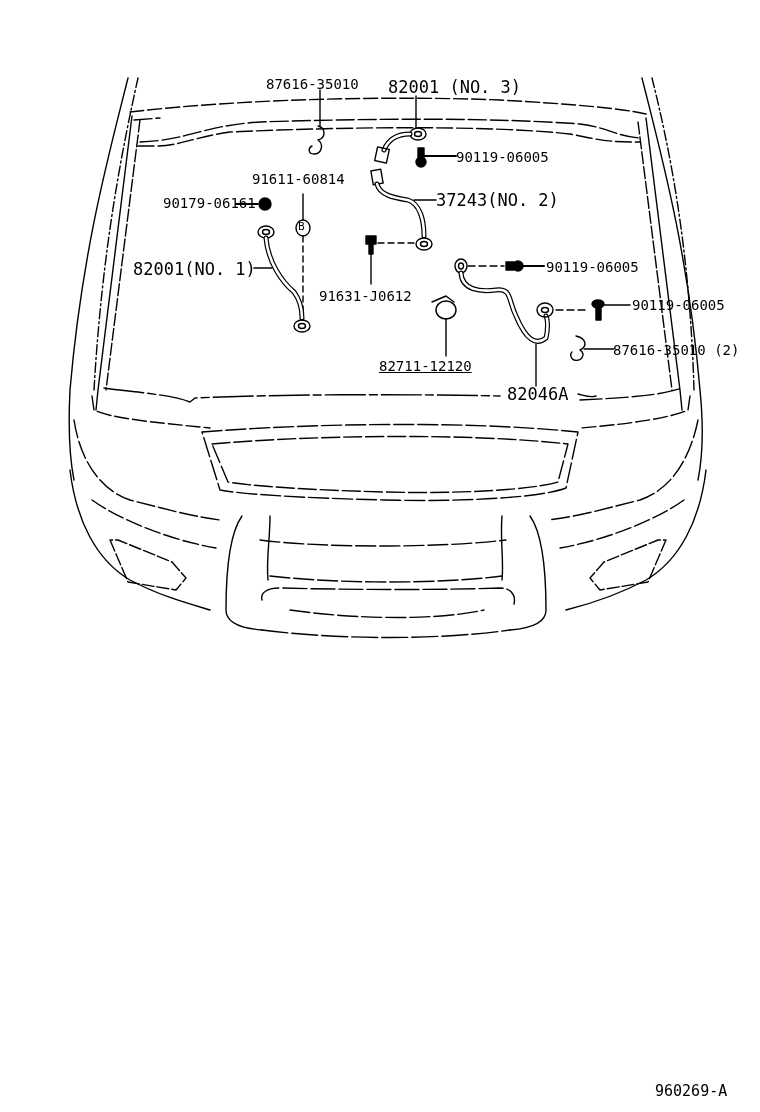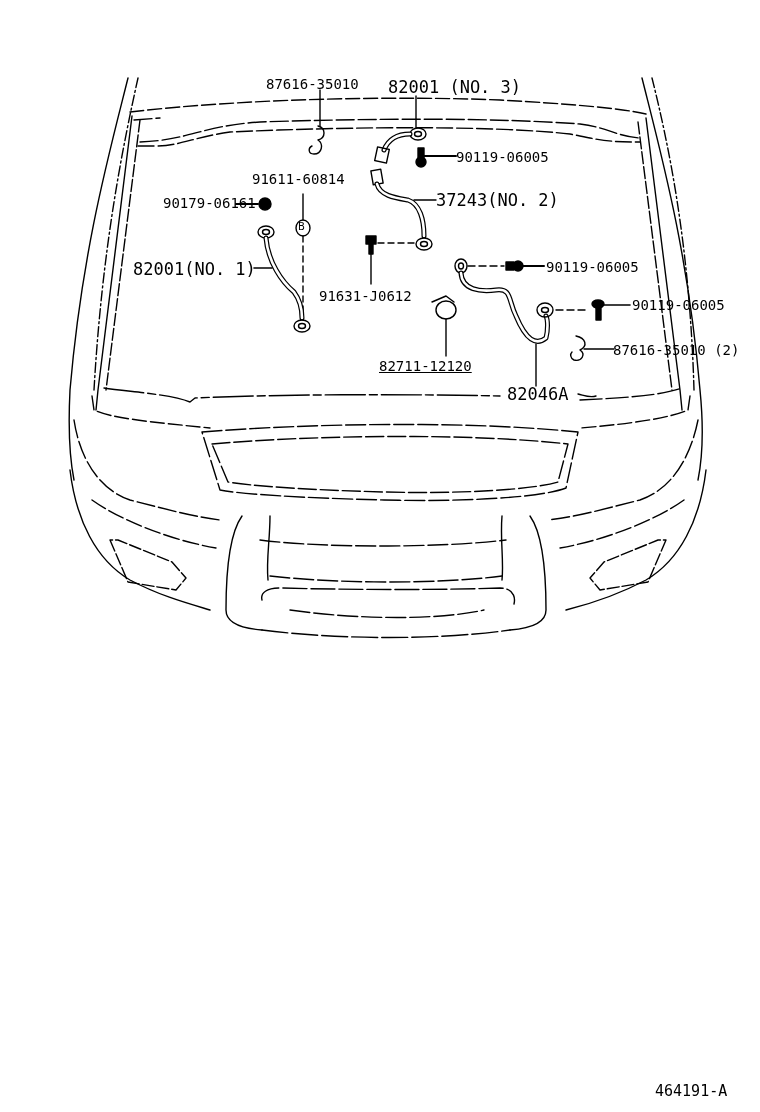--- a/index.html
+++ b/index.html
@@ -185,14 +185,14 @@
   <div class="lbl lg" style="left:133px; top:261px;text-align:center;">82001(NO. 1)</div>
   <div class="lbl sm" style="left:319px; top:289px;">91631-J0612</div>
   <div class="lbl sm" style="left:546px; top:260px;">90119-06005</div>
   <div class="lbl sm" style="left:632px; top:298px;">90119-06005</div>
   <div class="lbl sm" style="left:379px; top:359px;text-decoration:underline;">82711-12120</div>
   <div class="lbl sm" style="left:613px; top:343px;text-align:center;">87616-35010 (2)</div>
   <div class="lbl lg" style="left:507px; top:386px;">82046A</div>
 
   <div class="lbl" style="left:298px; top:222px; font-size:10px; font-family:'DejaVu Sans', sans-serif;">B</div>
 
-  <div class="lbl footer" style="left:655px; top:1084px;">464191-A</div>
+  <div class="lbl footer" style="left:655px; top:1084px;">960269-A</div>
 </div>
 
 </body></html>

